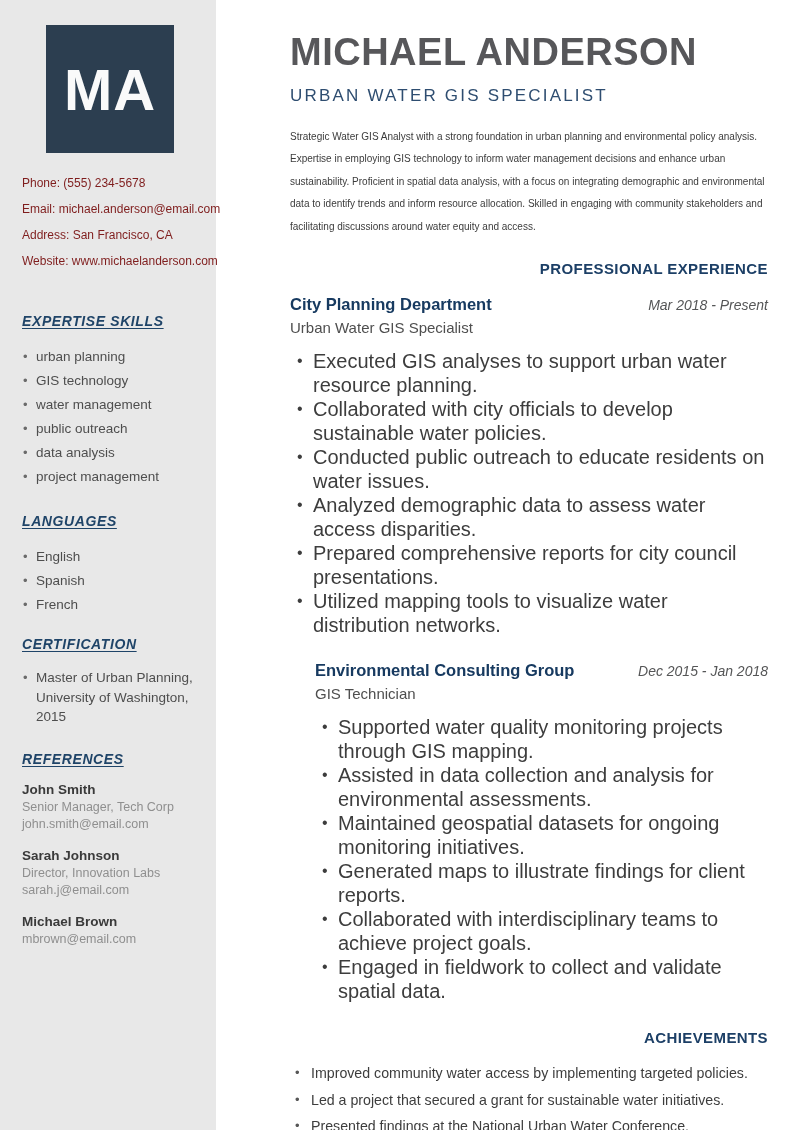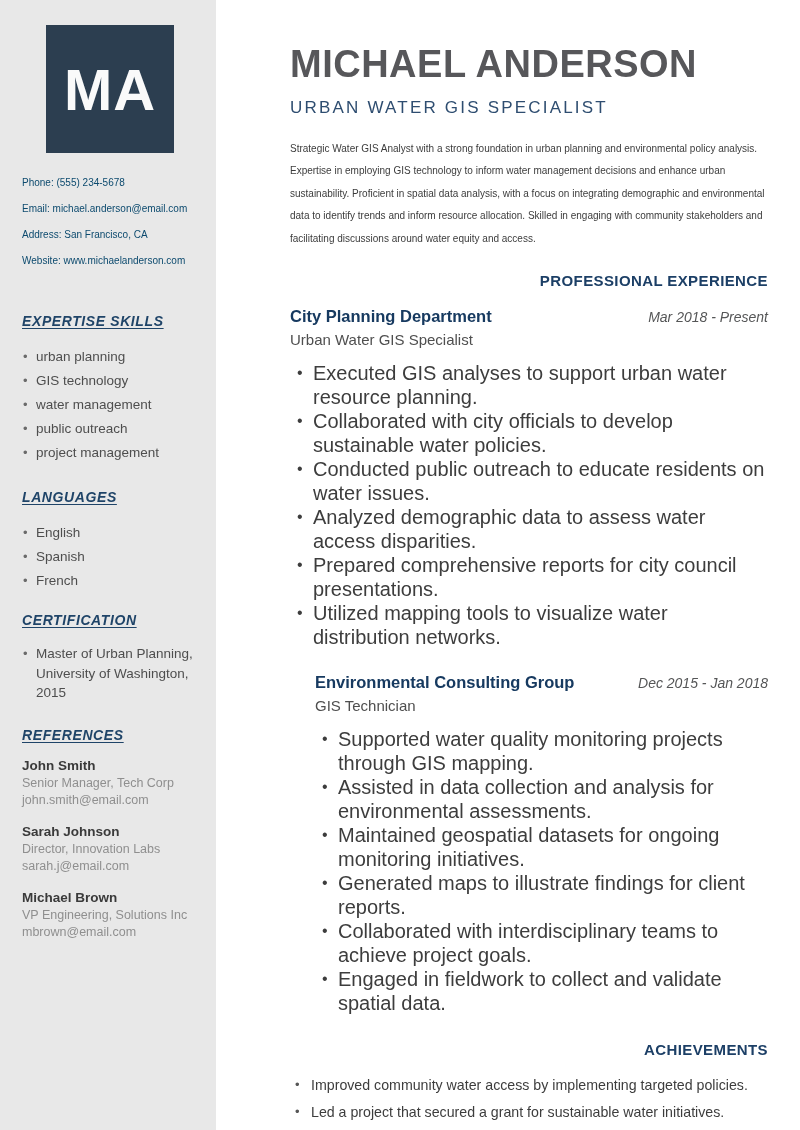--- a/index.html
+++ b/index.html
@@ -16,21 +16,21 @@
     background:#e8e8e8;
     padding:25px 18px 0 22px;
   }
   .monogram {
     width:128px; height:128px; margin:0 auto;
     background:#2c3e50; color:#fafafa;
     display:flex; align-items:center; justify-content:center;
     font-size:58px; font-weight:bold; letter-spacing:1px;
   }
   .contact { margin-top:17px; }
-  .contact-line { font-size:10px; color:#0c4a6e; line-height:26px; white-space:nowrap; }
+  .contact-line { font-size:12px; color:#7f1d1d; line-height:26px; white-space:nowrap; }
 
   .side-title {
     font-size:14px; font-weight:bold; color:#1f4468;
     text-decoration:underline; text-underline-offset:2px;
     letter-spacing:0.6px; line-height:16px;font-style:italic;
   }
   .mt-contact { margin-top:39px; }
   .mt-lang   { margin-top:24px; }
   .mt-cert   { margin-top:19px; }
   .mt-ref    { margin-top:24px; }
@@ -50,21 +50,21 @@
   .ref-group { margin-top:10px; }
   .ref-person { margin-top:14px; }
   .ref-name  { font-size:13.5px; font-weight:bold; color:#3a3a3a; line-height:18px; }
   .ref-role  { font-size:12.5px; color:#8f8f8f; line-height:17px; }
   .ref-email { font-size:12.5px; color:#8f8f8f; line-height:17px; }
 
   
   .main {
     position:absolute; left:256px; top:0; right:0; bottom:0;
     background:#ffffff;
-    padding:44px 32px 0 34px;
+    padding:32px 32px 0 34px;
   }
   .name {
     font-size:38px; font-weight:bold; color:#57575a;
     line-height:40px; letter-spacing:0.5px; white-space:nowrap;
   }
   .job-headline {
     margin-top:14px; font-size:17px; color:#2e4d70;
     letter-spacing:2.2px; line-height:20px; white-space:nowrap;
   }
   .summary {
@@ -117,20 +117,21 @@
     <div class="contact-line">Address: San Francisco, CA</div>
     <div class="contact-line">Website: www.michaelanderson.com</div>
   </div>
 
   <div class="side-title mt-contact">EXPERTISE SKILLS</div>
   <ul class="side-list">
     <li>urban planning</li>
     <li>GIS technology</li>
     <li>water management</li>
     <li>public outreach</li>
+    <li>data analysis</li>
     <li>project management</li>
   </ul>
 
   <div class="side-title mt-lang">LANGUAGES</div>
   <ul class="side-list">
     <li>English</li>
     <li>Spanish</li>
     <li>French</li>
   </ul>
 
@@ -146,21 +147,20 @@
       <div class="ref-role">Senior Manager, Tech Corp</div>
       <div class="ref-email">john.smith@email.com</div>
     </div>
     <div class="ref-person">
       <div class="ref-name">Sarah Johnson</div>
       <div class="ref-role">Director, Innovation Labs</div>
       <div class="ref-email">sarah.j@email.com</div>
     </div>
     <div class="ref-person">
       <div class="ref-name">Michael Brown</div>
-      <div class="ref-role">VP Engineering, Solutions Inc</div>
       <div class="ref-email">mbrown@email.com</div>
     </div>
   </div>
 </div>
 
 <div class="main">
   <div class="name">MICHAEL ANDERSON</div>
   <div class="job-headline">URBAN WATER GIS SPECIALIST</div>
   <p class="summary">Strategic Water GIS Analyst with a strong foundation in urban planning and environmental policy analysis. Expertise in employing GIS technology to inform water management decisions and enhance urban sustainability. Proficient in spatial data analysis, with a focus on integrating demographic and environmental data to identify trends and inform resource allocation. Skilled in engaging with community stakeholders and facilitating discussions around water equity and access.</p>
 

